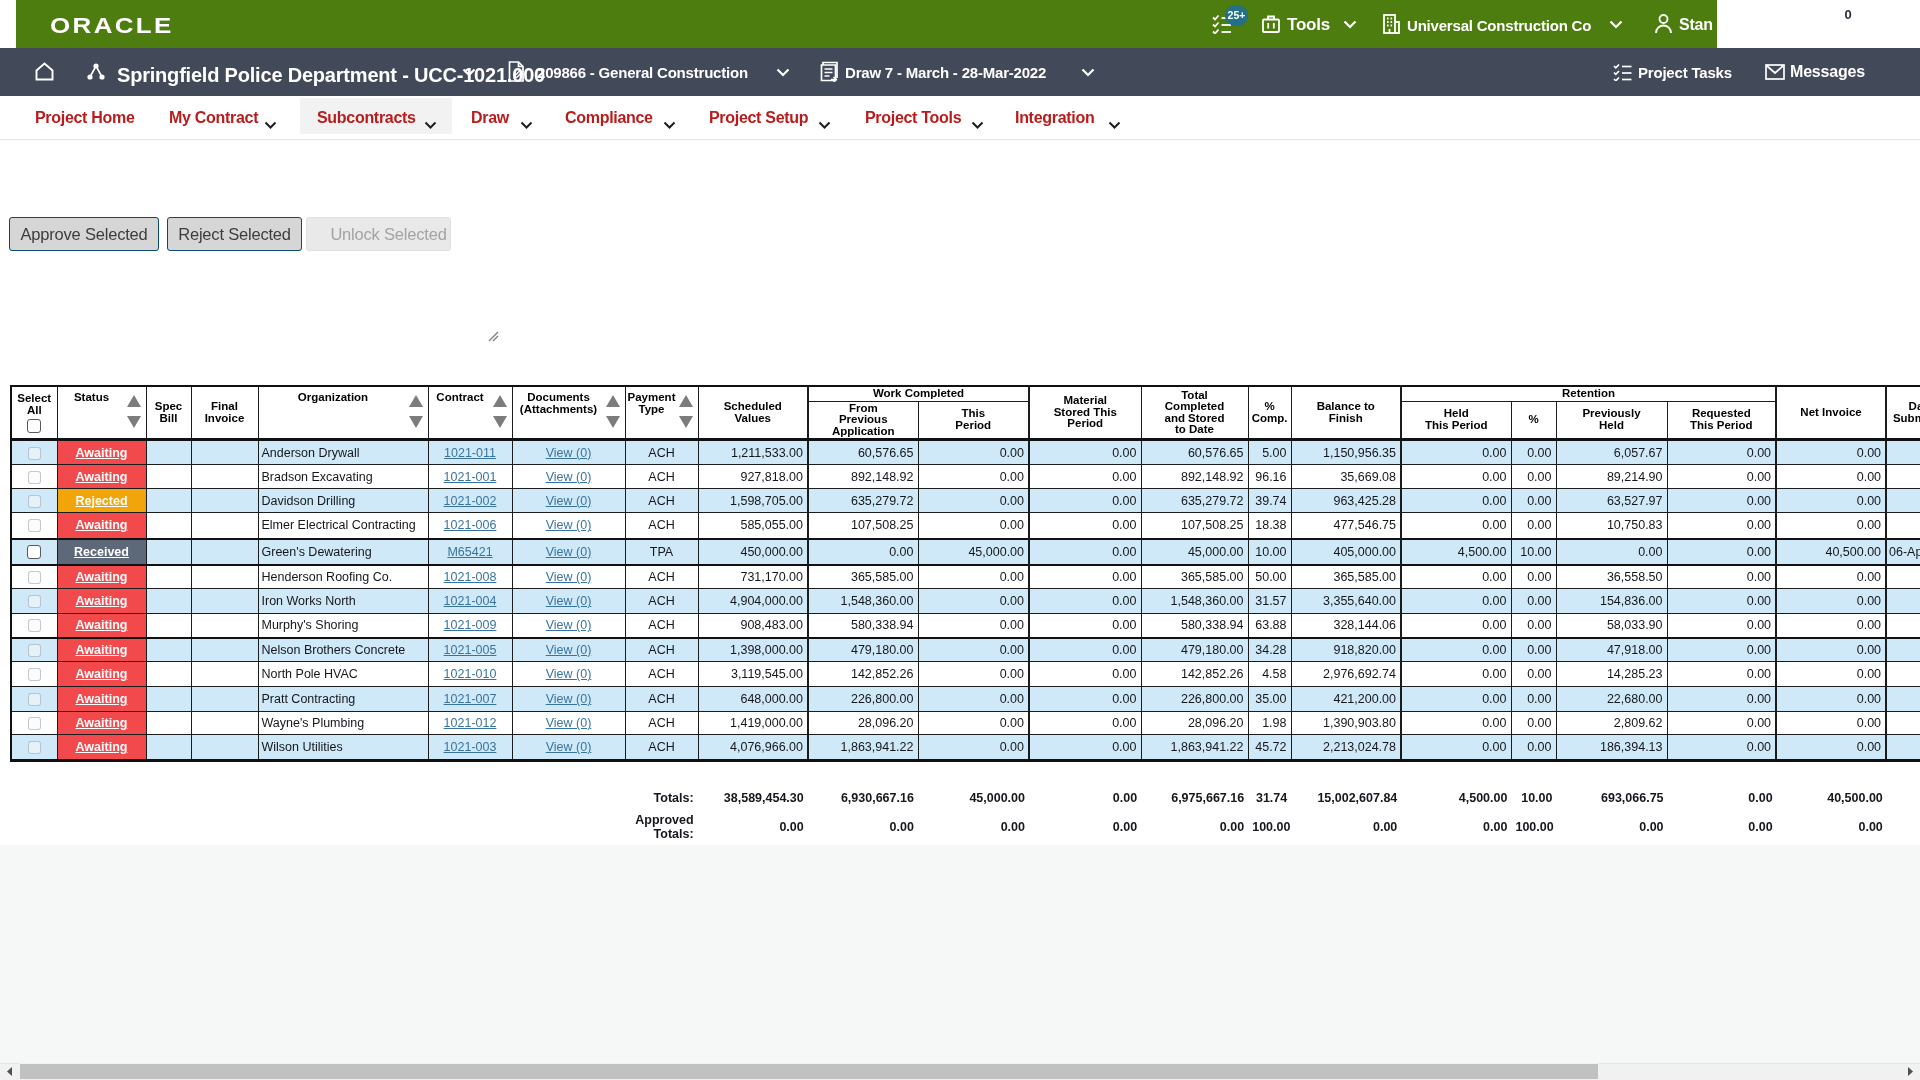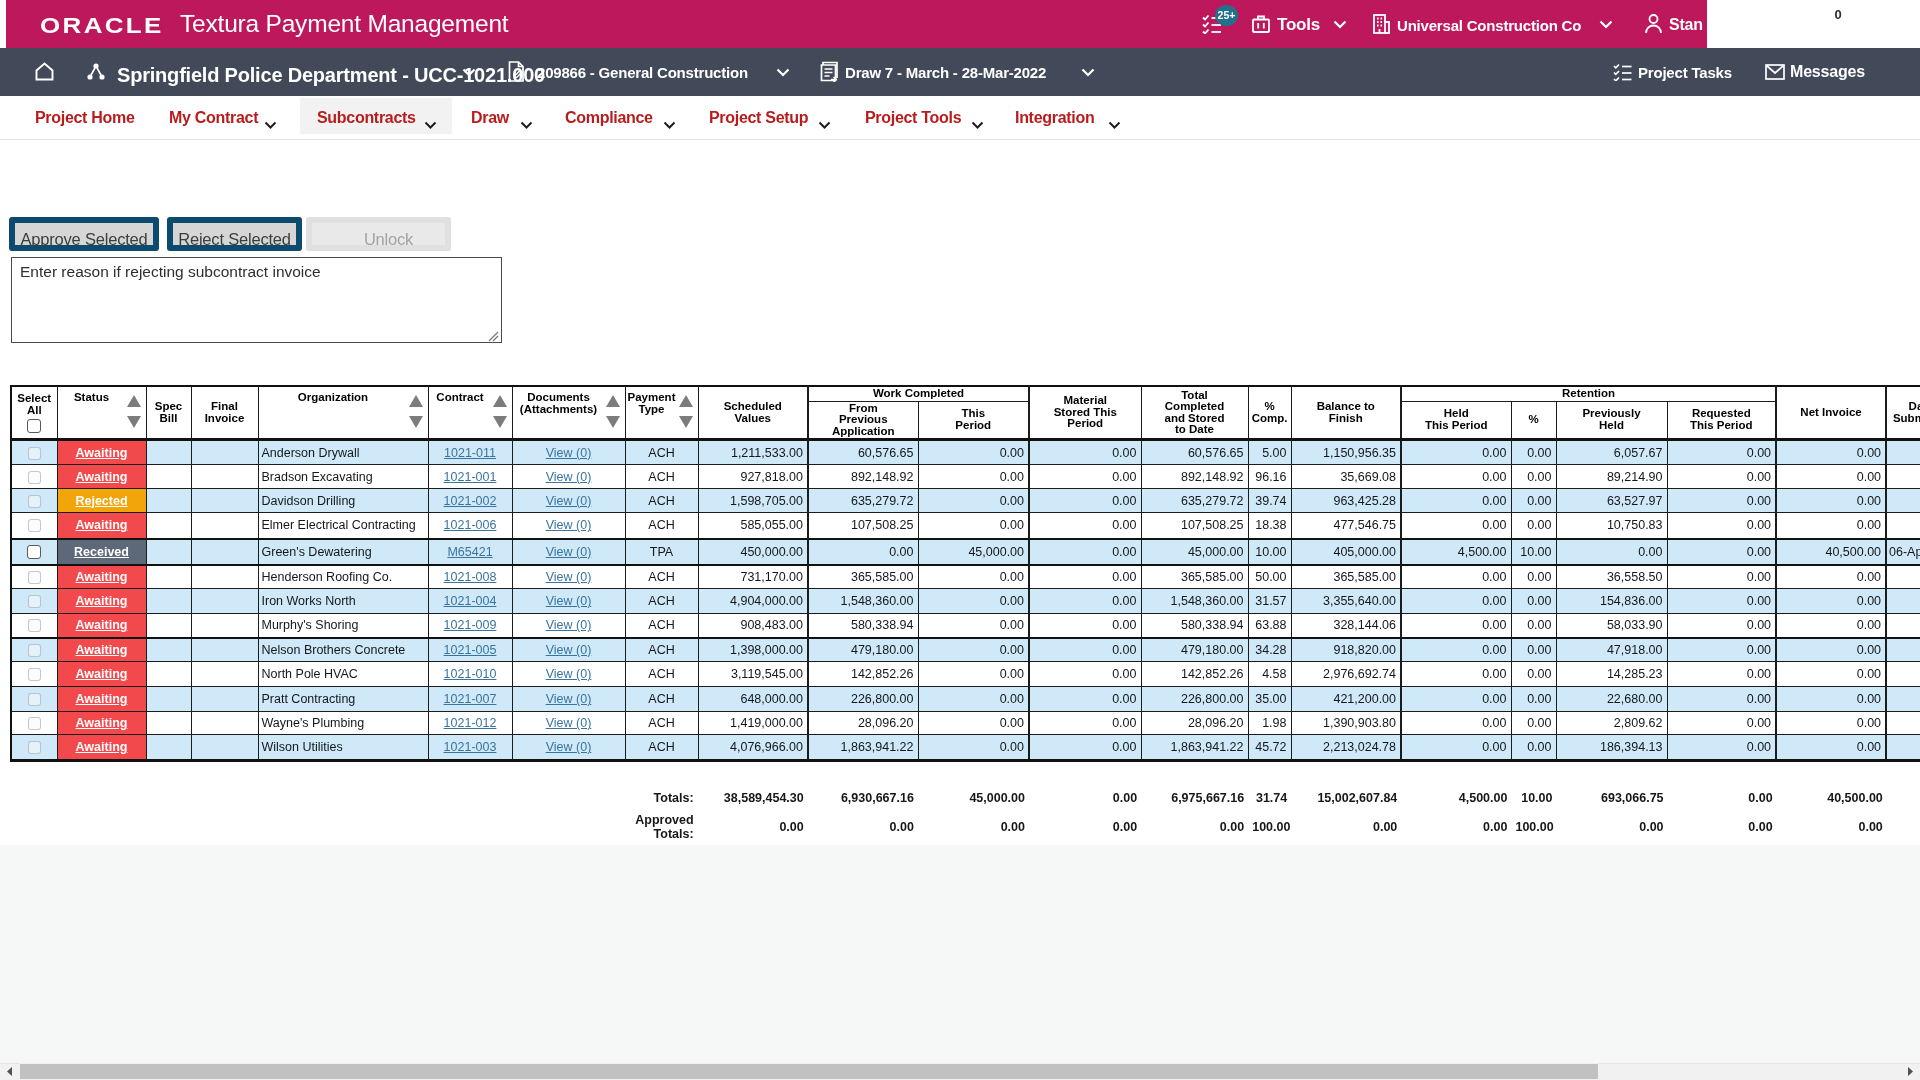--- a/index.html
+++ b/index.html
@@ -1,38 +1,38 @@
 <!DOCTYPE html>
 <html><head>
 <meta charset="utf-8">
 <style>
 * { margin:0; padding:0; box-sizing:border-box; }
 html,body { width:1920px; height:1080px; overflow:hidden; background:#fff; font-family:"Liberation Sans", sans-serif; }
 .abs { position:absolute; }
 #page { position:relative; width:1920px; height:1080px; background:#fff; }
 
 
-#bar1 { position:absolute; left:6px; top:0; width:1701px; height:48px; background:#be185d; }
+#bar1 { position:absolute; left:16px; top:0; width:1701px; height:48px; background:#4d7c0f; }
 #bar2 { position:absolute; left:0; top:48px; width:1920px; height:48px; background:#424959; }
 .bartxt { position:absolute; color:#fff; font-weight:bold; font-size:15.5px; letter-spacing:-0.2px; white-space:nowrap; }
 .chev { position:absolute; width:13px; height:8px; }
 .chev svg { display:block; }
 
 
 #nav { position:absolute; left:0; top:96px; width:1920px; height:44px; background:#fff; border-bottom:1px solid #e2e2e2; }
 .navtxt { position:absolute; top:0; height:43px; line-height:43px; color:#b91c1c; font-weight:bold; font-size:16px; letter-spacing:-0.3px; white-space:nowrap; }
 #subhl { position:absolute; left:300px; top:2px; width:152px; height:36px; background:#f2f2f2; }
 .nchev { position:absolute; top:19px; }
 
 
 #titlebar { position:absolute; left:0; top:140px; width:1920px; height:63px; background:#fff; border-bottom:1px solid #ebebeb; }
 #title { position:absolute; left:28px; top:16px; font-size:29px; font-weight:bold; color:#16181d; letter-spacing:-0.5px; }
 
 
-.btn { position:absolute; top:217px; height:34px; background:#d6d6d6; border:6px solid #0c4a6e; border-radius:3px; font-size:16.5px; color:#3d3d3d; text-align:center; line-height:32px; letter-spacing:-0.2px; }
+.btn { position:absolute; top:217px; height:34px; background:#d6d6d6; border:1px solid #0c4a6e; border-radius:3px; font-size:16.5px; color:#3d3d3d; text-align:center; line-height:32px; letter-spacing:-0.2px; }
 .btn.dis { background:#e9e9e9; border-color:#e0e0e0; color:#a3a3a3; }
 
 
 #ta { position:absolute; left:11px; top:257px; width:491px; height:86px; background:#fff; border:1px solid #4a4a4a; font-size:15.5px; color:#2e2e2e; padding:5px 8px; }
 #grip { position:absolute; left:487px; top:328px; width:12px; height:12px; }
 
 
 #grayarea { position:absolute; left:0; top:845px; width:1920px; height:218px; background:#f6f7f7; }
 
 
@@ -72,21 +72,20 @@
 table.tot { border-collapse:collapse; table-layout:fixed; width:1947px; }
 table.tot td { font-size:12.5px; font-weight:bold; color:#15171c; padding:0 4px; white-space:nowrap; }
 table.tot td.num { text-align:right; }
 table.tot td.lbl { text-align:right; line-height:14px; }
 </style>
 </head>
 <body>
 <div id="page">
   <div id="bar1">
     <div class="abs" style="left:34px; top:13px; width:124px; height:22px; overflow:visible;"><span style="display:inline-block; color:#fff; font-size:22px; font-weight:bold; letter-spacing:2px; transform:scaleX(1.18); transform-origin:0 0; white-space:nowrap;">ORACLE</span></div>
-    <div class="abs" style="left:174px; top:10px; font-size:24.5px; color:#fff; letter-spacing:-0.2px; white-space:nowrap;">Textura Payment Management</div>
 
     <div class="abs" style="left:1196px; top:14px;"><svg width="20" height="20" viewBox="0 0 20 20" fill="none" stroke="#fff" stroke-width="1.8">
           <path d="M1 3.5 L3 5.5 L6.5 1.5"></path>
           <path d="M1 10.5 L3 12.5 L6.5 8.5"></path>
           <path d="M1 17.5 L3 19.5 L6.5 15.5"></path>
           <path d="M9.5 4 H19"></path>
           <path d="M9.5 11 H19"></path>
           <path d="M9.5 18 H19"></path>
         </svg></div>
     <div class="abs" style="left:1209px; top:5px; width:23px; height:21px; border-radius:50%; background:#22708a; color:#fff; font-size:10.5px; font-weight:bold; text-align:center; line-height:21px;">25+</div>
@@ -226,21 +225,20 @@
           <path d="M1.5 1.5 L6.5 6.5 L11.5 1.5" stroke="#1c1e24" stroke-width="2" fill="none"></path>
         </svg></div>
     <div class="navtxt" style="left:1015px;">Integration</div>
     <div class="nchev" style="left:1108px;"><svg width="13" height="8">
           <path d="M1.5 1.5 L6.5 6.5 L11.5 1.5" stroke="#1c1e24" stroke-width="2" fill="none"></path>
         </svg></div>
   </div>
   <div class="btn" style="left:9px; width:150px;">Approve Selected</div>
   <div class="btn" style="left:167px; width:135px;">Reject Selected</div>
   <div class="btn dis" style="left:306px; width:145px;padding-left:20px;">Unlock Selected</div>
-  <div id="ta">Enter reason if rejecting subcontract invoice</div>
   <div id="grip"><svg width="12" height="12">
         <path d="M2 11 L11 2 M6 11 L11 6" stroke="#7a7a7a" stroke-width="1.3"></path>
       </svg></div>
   <div id="grayarea"></div>
   <div id="tblwrap">
 <table class="main">
         <colgroup>
           <col style="width:46px">
           <col style="width:89px">
           <col style="width:45px">

